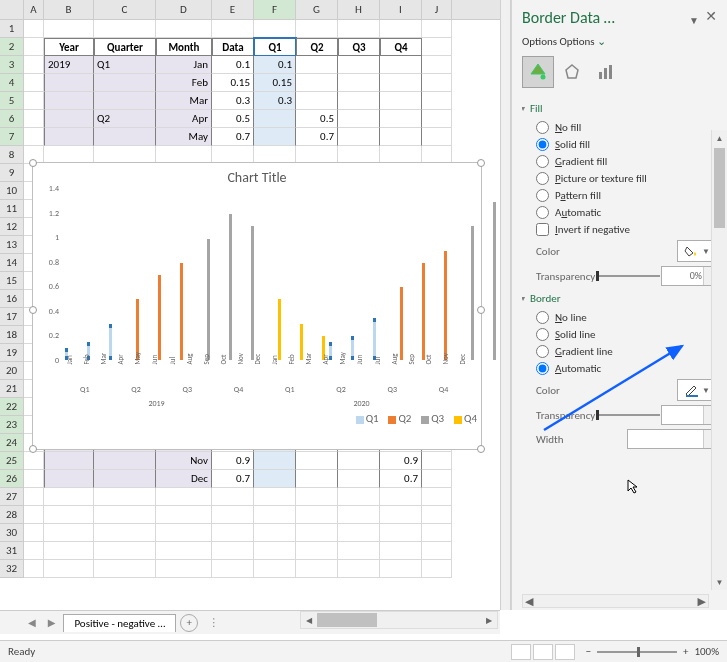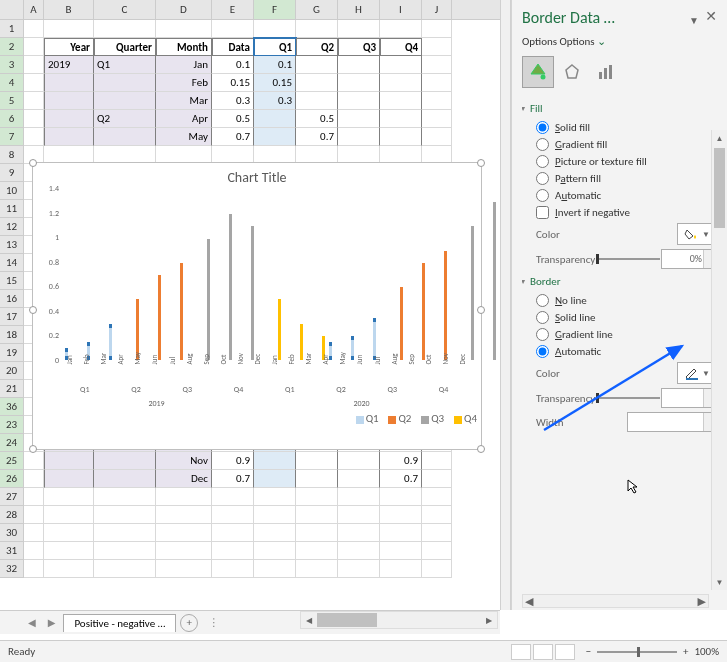--- a/index.html
+++ b/index.html
@@ -13,21 +13,21 @@
 
 .col-headers { display: flex; height: 20px; background: #e6e6e6; border-bottom: 1px solid #ccc; }
 .col-h { text-align: center; line-height: 20px; border-right: 1px solid #ccc; color: #333; background: #e6e6e6; }
 .col-h.sel { background: #d2e8d2; }
 .corner { width: 24px; background: #e6e6e6; border-right: 1px solid #ccc; }
 .rows { position: relative; }
 .row { display: flex; height: 18px; }
 .row-h { width: 24px; text-align: center; line-height: 18px; background: #e6e6e6; border-right: 1px solid #ccc; border-bottom: 1px solid #ccc; color: #333; }
 .row-h.sel { background: #d2e8d2; }
 .cell { border-right: 1px solid #d9d9d9; border-bottom: 1px solid #d9d9d9; padding: 0 3px; line-height: 18px; overflow: hidden; white-space: nowrap; background: #fff; }
-.hdr-cell { font-weight: bold; text-align: right; border: 1px solid #7f7f7f; background: #fff; }
+.hdr-cell { font-weight: bold; text-align: center; border: 1px solid #7f7f7f; background: #fff; }
 .yr-col { background: #e8e4ef; border-left: 1px solid #7f7f7f; border-right: 1px solid #7f7f7f; text-align: left; }
 .qtr-col { background: #e8e4ef; border-right: 1px solid #7f7f7f; text-align: left; }
 .mon-col { background: #e8e4ef; border-right: 1px solid #7f7f7f; text-align: right; }
 .data-col { text-align: right; border-right: 1px solid #7f7f7f; }
 .q1s { background: #deebf6; }
 .blue-cell-sel { outline: 2px solid #2f75b5; outline-offset: -1px; }
 
 
 .cA { width: 20px; } .cB { width: 50px; } .cC { width: 62px; } .cD { width: 56px; }
 .cE { width: 42px; } .cF { width: 42px; } .cG { width: 42px; } .cH { width: 42px; }
@@ -388,21 +388,21 @@
         <div class="cell cC"></div>
         <div class="cell cD"></div>
         <div class="cell cE"></div>
         <div class="cell cF"></div>
         <div class="cell cG"></div>
         <div class="cell cH"></div>
         <div class="cell cI"></div>
         <div class="cell cJ"></div>
       </div>
       <div class="row">
-        <div class="row-h sel">36</div>
+        <div class="row-h sel">22</div>
         <div class="cell cA"></div>
         <div class="cell yr-col cB"></div>
         <div class="cell qtr-col cC"></div>
         <div class="cell mon-col cD">Aug</div>
         <div class="cell data-col cE">1.3</div>
         <div class="cell cF q1s data-col"></div>
         <div class="cell cG data-col"></div>
         <div class="cell cH data-col">1.3</div>
         <div class="cell cI data-col"></div>
         <div class="cell cJ"></div>
@@ -763,20 +763,24 @@
           <rect x="3" y="10" width="3" height="7" fill="#888"></rect>
           <rect x="8" y="6" width="3" height="11" fill="#888"></rect>
           <rect x="13" y="3" width="3" height="14" fill="#888"></rect>
         </svg>
     </div>
   </div>
 
   <div style="overflow:hidden; height: 460px; position: relative;">
     <div class="section-hdr">Fill</div>
     <div class="opt-row">
+        <input type="radio" name="fill" style="">
+        <label><u>N</u>o fill</label>
+      </div>
+    <div class="opt-row">
         <input type="radio" name="fill" checked="" style="">
         <label><u>S</u>olid fill</label>
       </div>
     <div class="opt-row">
         <input type="radio" name="fill" style="">
         <label><u>G</u>radient fill</label>
       </div>
     <div class="opt-row">
         <input type="radio" name="fill" style="">
         <label><u>P</u>icture or texture fill</label>

